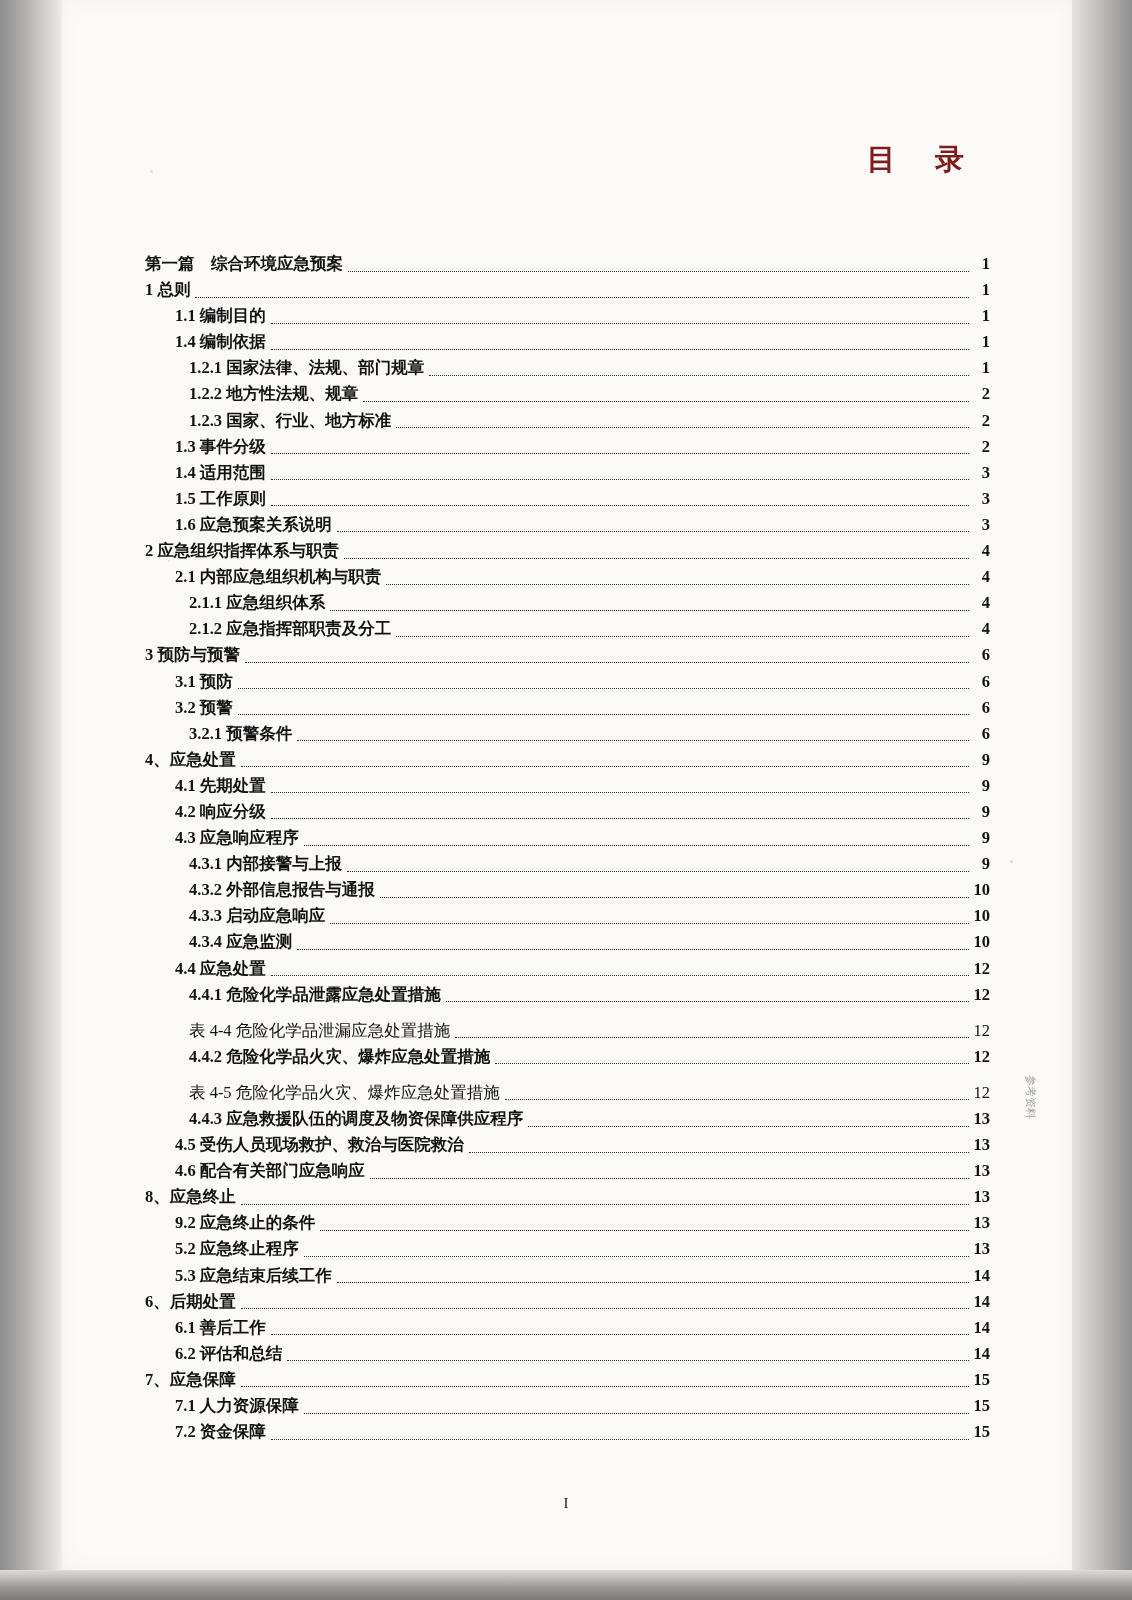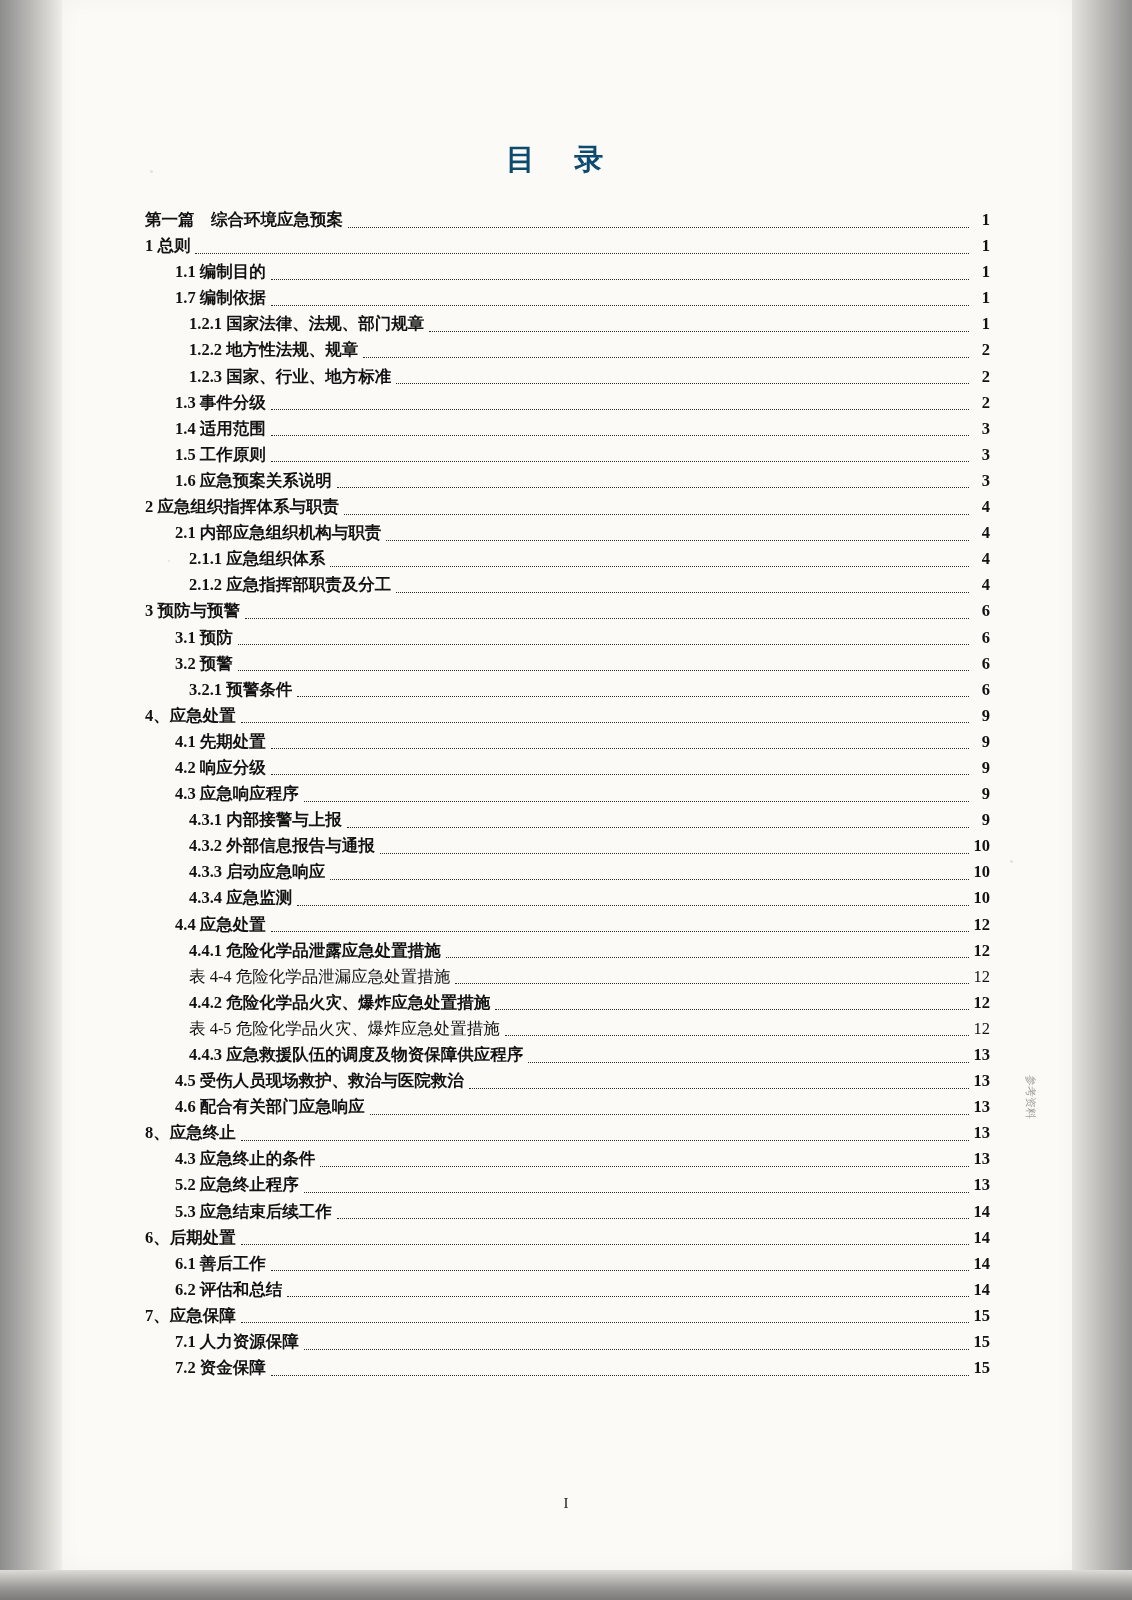--- a/index.html
+++ b/index.html
@@ -59,26 +59,26 @@
   }
 
   .content {
     position: absolute;
     left: 145px;
     top: 140px;
     width: 845px;
   }
 
   .doc-title {
-    text-align: center;
+    text-align: right;
     font-size: 29px;
     font-weight: bold;
     letter-spacing: 16px;
-    color: #0c4a6e;
-    margin: 0 0 32px 0;
+    color: #7f1d1d;
+    margin: 0 0 76px 0;
     padding-right: 10px;
   }
 
   .toc {
     font-size: 16.5px;
     color: #121212;
   }
 
   .toc-row {
     display: flex;
@@ -104,21 +104,21 @@
     min-width: 16px;
     padding-left: 3px;
   }
 
   
   .lvl0 { margin-left: 0px; }
   .lvl1 { margin-left: 30px; }
   .lvl2 { margin-left: 44px; }
 
   .bold { font-weight: bold; }
-  .normal { font-weight: normal; }
+  .normal { font-weight: normal; margin-top: 10px; }
 
   .page-number {
     position: absolute;
     left: 0;
     top: 1495px;
     width: 1132px;
     text-align: center;
     font-size: 15px;
     color: #1a1a1a;
   }
@@ -162,21 +162,21 @@
           <span class="toc-label bold">1 总则</span>
           <span class="toc-dots"></span>
           <span class="toc-page bold">1</span>
         </div>
         <div class="toc-row lvl1">
           <span class="toc-label bold">1.1 编制目的</span>
           <span class="toc-dots"></span>
           <span class="toc-page bold">1</span>
         </div>
         <div class="toc-row lvl1">
-          <span class="toc-label bold">1.7 编制依据</span>
+          <span class="toc-label bold">1.4 编制依据</span>
           <span class="toc-dots"></span>
           <span class="toc-page bold">1</span>
         </div>
         <div class="toc-row lvl2">
           <span class="toc-label bold">1.2.1 国家法律、法规、部门规章</span>
           <span class="toc-dots"></span>
           <span class="toc-page bold">1</span>
         </div>
         <div class="toc-row lvl2">
           <span class="toc-label bold">1.2.2 地方性法规、规章</span>
@@ -327,21 +327,21 @@
           <span class="toc-label bold">4.6 配合有关部门应急响应</span>
           <span class="toc-dots"></span>
           <span class="toc-page bold">13</span>
         </div>
         <div class="toc-row lvl0">
           <span class="toc-label bold">8、应急终止</span>
           <span class="toc-dots"></span>
           <span class="toc-page bold">13</span>
         </div>
         <div class="toc-row lvl1">
-          <span class="toc-label bold">4.3 应急终止的条件</span>
+          <span class="toc-label bold">9.2 应急终止的条件</span>
           <span class="toc-dots"></span>
           <span class="toc-page bold">13</span>
         </div>
         <div class="toc-row lvl1">
           <span class="toc-label bold">5.2 应急终止程序</span>
           <span class="toc-dots"></span>
           <span class="toc-page bold">13</span>
         </div>
         <div class="toc-row lvl1">
           <span class="toc-label bold">5.3 应急结束后续工作</span>

